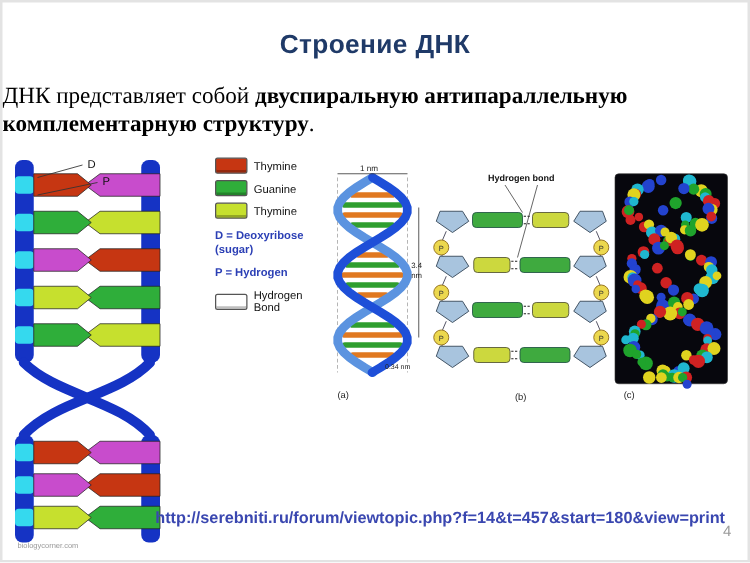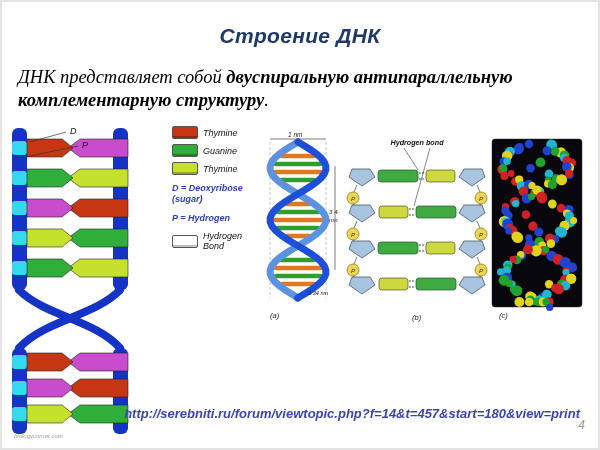--- a/index.html
+++ b/index.html
@@ -1,21 +1,21 @@
 <!DOCTYPE html>
 <html><head>
 <meta charset="utf-8">
 <style>
   html,body{margin:0;padding:0;background:#fff;}
   .slide{position:relative;width:600px;height:450px;background:#fff;
          border:2px solid #e3e3e3;box-sizing:border-box;overflow:hidden;
-         font-family:"Liberation Sans",sans-serif;font-style:italic;}
+         font-family:"Liberation Sans",sans-serif;}
   .title{position:absolute;top:22px;left:0;width:100%;text-align:center;
          font-size:21px;font-weight:bold;letter-spacing:.3px;}
-  .bodytext{position:absolute;top:64px;left:16px;width:572px;
+  .bodytext{position:absolute;top:64px;left:0;width:572px;
          font-family:"Liberation Serif",serif;font-size:18.5px;line-height:1.25;color:#000;}
   .bodytext .b{font-weight:bold;}
   .fig{position:absolute;}
   .ladder{left:8px;top:118px;width:135px;height:320px;}
   .legend{position:absolute;left:170px;top:124px;width:88px;}
   .lrow{display:flex;align-items:center;gap:5px;margin-bottom:5px;}
   .swatch{width:24px;height:11px;border:1px solid #555;border-radius:2px;flex:0 0 auto;
           box-shadow:inset 0 -2px rgba(0,0,0,.25);}
   .llabel{font-size:9px;color:#111;}
   .lnote{font-size:9px;font-weight:bold;color:#2b3fb5;margin:8px 0;line-height:1.2;}

